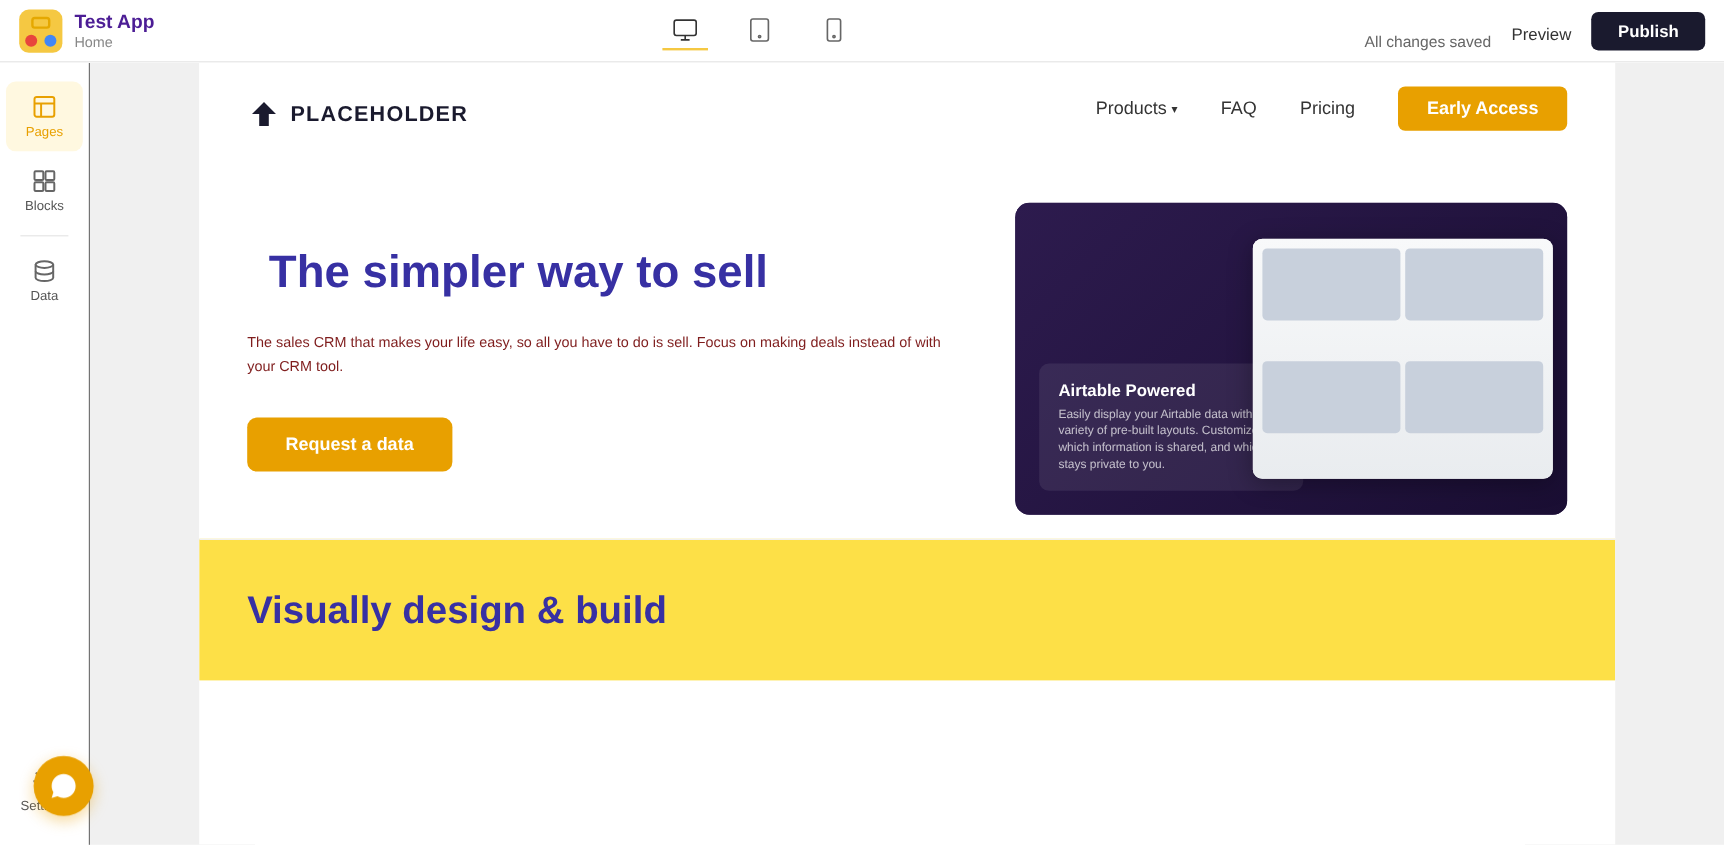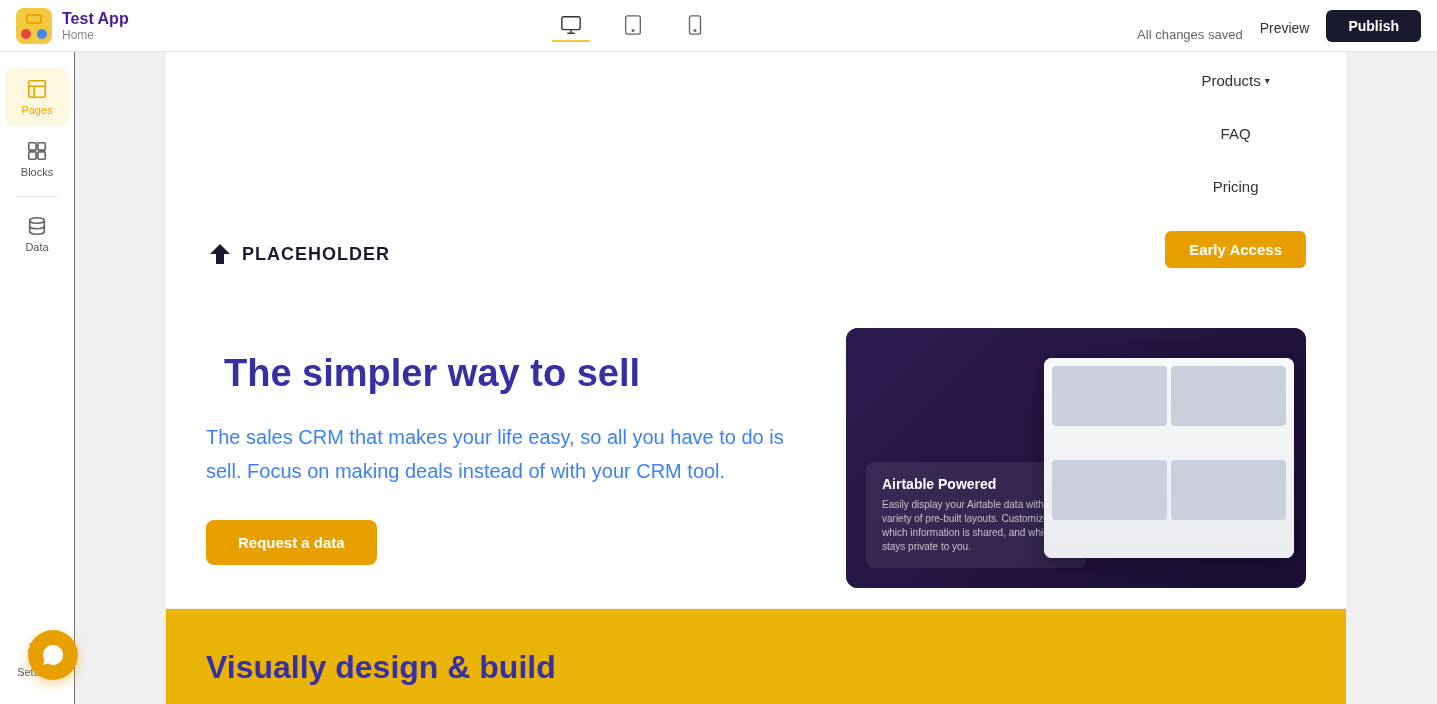--- a/index.html
+++ b/index.html
@@ -88,39 +88,39 @@
     .page-canvas {
       background: #fff; width: 1180px; height: 100%; overflow: hidden;
     }
 
     
     .site-nav {
       display: flex; align-items: flex-end; justify-content: space-between;
       padding: 20px 40px; background: #fff;
     }
     .site-logo { display: flex; align-items: center; gap: 8px; color: #1a1a2e; font-weight: 700; font-size: 20px; }
-    .site-nav-links { display: flex; align-items: center; gap: 36px; flex-direction: column; }
+    .site-nav-links { display: flex; align-items: center; gap: 36px; }
     .nav-link { font-size: 15px; color: #333; text-decoration: none; cursor: pointer; display: flex; align-items: center; gap: 4px; }
     .early-access-btn {
       background: #e8a000; color: #fff; border: none; cursor: pointer;
       font-size: 15px; font-weight: 600; padding: 10px 24px; border-radius: 6px;
     }
 
     
     .hero {
       display: flex; align-items: center; padding: 40px 40px 20px;
       gap: 60px; background: #fff;
     }
     .hero-left { flex: 1; }
     .hero-title {
       font-size: 38px; font-weight: 700; color: #3730a3;
       line-height: 1.2; margin-bottom: 24px; margin-left: 18px;
     }
     .hero-desc {
-      font-size: 20px; color: #3b82f6; line-height: 1.7; margin-bottom: 32px;
+      font-size: 12px; color: #7f1d1d; line-height: 1.7; margin-bottom: 32px;
     }
     .demo-btn {
       background: #e8a000; color: #fff; border: none; cursor: pointer;
       font-size: 15px; font-weight: 600; padding: 14px 32px; border-radius: 8px;
     }
     .hero-right {
       width: 460px; height: 260px; border-radius: 12px; overflow: hidden;
       background: #2d1b4e; position: relative; flex-shrink: 0;
     }
     .hero-image-overlay {
@@ -144,21 +144,21 @@
       width: 100%; height: 100%;
       background: linear-gradient(to bottom, #f8f9fa, #e9ecef);
       display: grid; grid-template-columns: 1fr 1fr; gap: 4px; padding: 8px;
     }
     .screenshot-cell {
       background: #ddd; border-radius: 4px; height: 60px;
     }
 
     
     .second-section {
-      padding: 40px; background: #eab308; border-top: 1px solid #f0f0f0;
+      padding: 40px; background: #fde047; border-top: 1px solid #f0f0f0;
     }
     .second-title { font-size: 32px; font-weight: 700; color: #3730a3; }
 
     
     .chat-btn {
       position: fixed; bottom: 24px; left: 28px;
       width: 50px; height: 50px; border-radius: 50%;
       background: #e8a000; border: none; cursor: pointer;
       display: flex; align-items: center; justify-content: center;
       box-shadow: 0 4px 12px rgba(232,160,0,0.4);

